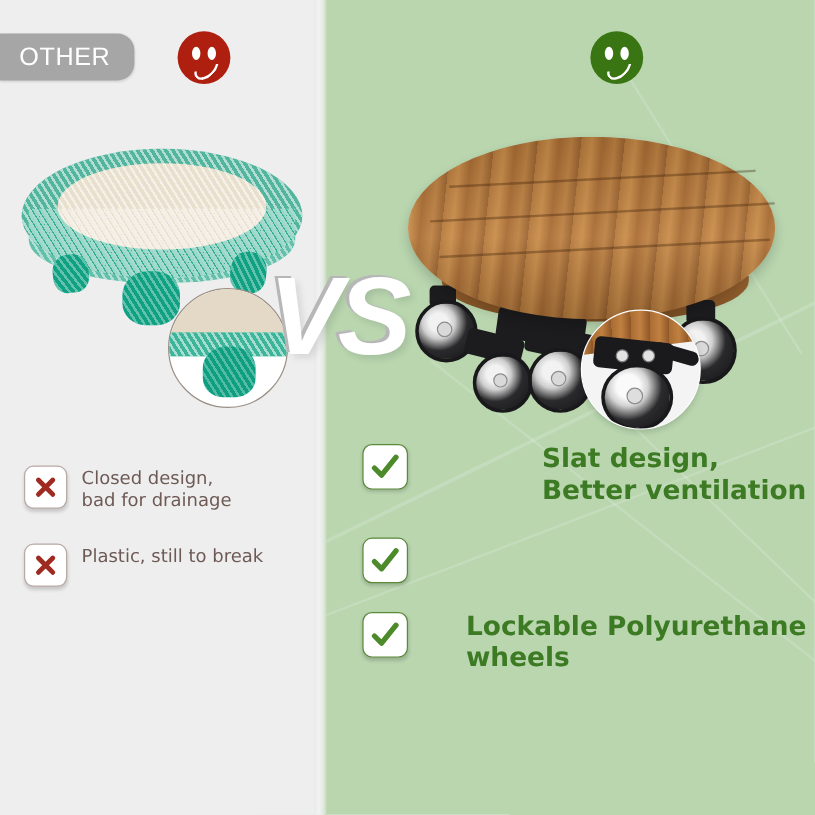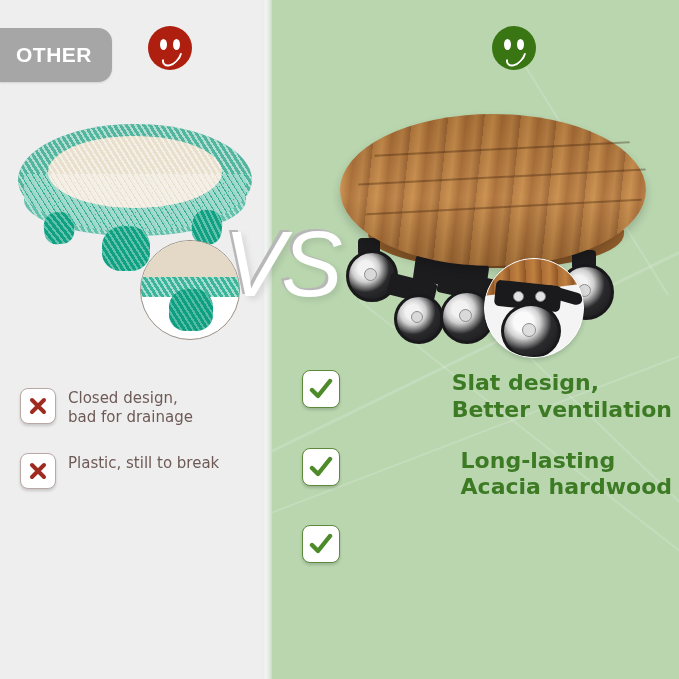--- a/index.html
+++ b/index.html
@@ -30,26 +30,26 @@
     transform-origin:0 0;
   }
   .lf1{left:-40px;top:470px;width:560px;height:3px;transform:rotate(-26deg);}
   .lf2{left:-20px;top:520px;width:560px;height:2px;transform:rotate(-21deg);}
   .lf3{left:90px;top:300px;width:420px;height:2px;transform:rotate(38deg);}
   .lf4{left:150px;top:250px;width:420px;height:2px;transform:rotate(44deg);}
   .lf5{left:240px;top:40px;width:300px;height:2px;transform:rotate(58deg);}
 
   
   .other-badge{
-    position:absolute;left:0;top:28px;height:54px;
+    position:absolute;left:0;top:28px;height:39px;
     padding:0 20px 0 16px;
     display:flex;align-items:center;
     background:#a6a6a6;
     border-radius:0 14px 14px 0;
-    color:#ffffff;font-weight:bold;font-size:21px;letter-spacing:.5px;
+    color:#ffffff;font-weight:normal;font-size:21px;letter-spacing:.5px;
     box-shadow:0 1px 2px rgba(0,0,0,.12);
   }
   .face{
     position:absolute;width:44px;height:44px;border-radius:50%;
   }
   .face-sad{left:148px;top:26px;background:#ae1f0f;}
   .face-happy{left:492px;top:26px;background:#3a7513;}
   .face .eye{position:absolute;width:7px;height:11px;border-radius:50%;background:#fff;top:13px;}
   .face .eye.l{left:12px;}
   .face .eye.r{left:25px;}
@@ -111,21 +111,21 @@
   }
   .zl-top{position:absolute;left:-6px;top:-4px;width:112px;height:42px;background:#e3d9c6;}
   .zl-band{position:absolute;left:-6px;top:36px;width:112px;height:20px;background:#3db59a;}
   .zl-band-h{position:absolute;left:-6px;top:36px;width:112px;height:20px;background:repeating-linear-gradient(58deg,rgba(255,255,255,.55) 0 2px,rgba(0,0,0,0) 2px 5px);}
   .zl-foot{position:absolute;left:28px;top:48px;width:44px;height:42px;background:#0e9f81;border-radius:42% 42% 38% 38%;}
   .zl-foot-h{position:absolute;left:28px;top:48px;width:44px;height:42px;border-radius:42% 42% 38% 38%;background:repeating-linear-gradient(58deg,rgba(255,255,255,.3) 0 2px,rgba(0,0,0,0) 2px 5px);}
 
   
   .vs{
     position:absolute;left:224px;top:218px;
-    font-size:92px;font-weight:normal;font-style:italic;color:#ffffff;
+    font-size:92px;font-weight:bold;font-style:italic;color:#ffffff;
     line-height:1;letter-spacing:-4px;
     text-shadow:-3px -2px 0 #b7b7b7, 3px 3px 6px rgba(0,0,0,.10);
     z-index:6;
   }
 
   
   .photo{position:absolute;left:332px;top:110px;width:340px;height:230px;}
   .wood-top{
     position:absolute;left:8px;top:4px;width:306px;height:152px;
     border-radius:50%;
@@ -353,27 +353,27 @@
       <span class="txt-good">Slat design,
 Better ventilation</span>
     </div>
 
     <div class="row">
       <span class="mark check">
         <svg width="24" height="22" viewBox="0 0 24 22" aria-hidden="true">
           <path d="M3 12 L9 18 L21 3" fill="none" stroke="#4c8a2a" stroke-width="4.4" stroke-linecap="round" stroke-linejoin="round"></path>
         </svg>
       </span>
-      <span class="txt-good">Long-lasting
-Acacia hardwood</span>
     </div>
 
     <div class="row">
       <span class="mark check">
         <svg width="24" height="22" viewBox="0 0 24 22" aria-hidden="true">
           <path d="M3 12 L9 18 L21 3" fill="none" stroke="#4c8a2a" stroke-width="4.4" stroke-linecap="round" stroke-linejoin="round"></path>
         </svg>
       </span>
+      <span class="txt-good">Lockable Polyurethane
+wheels</span>
     </div>
 
   </div>
 
 </div>
 
 </body></html>

